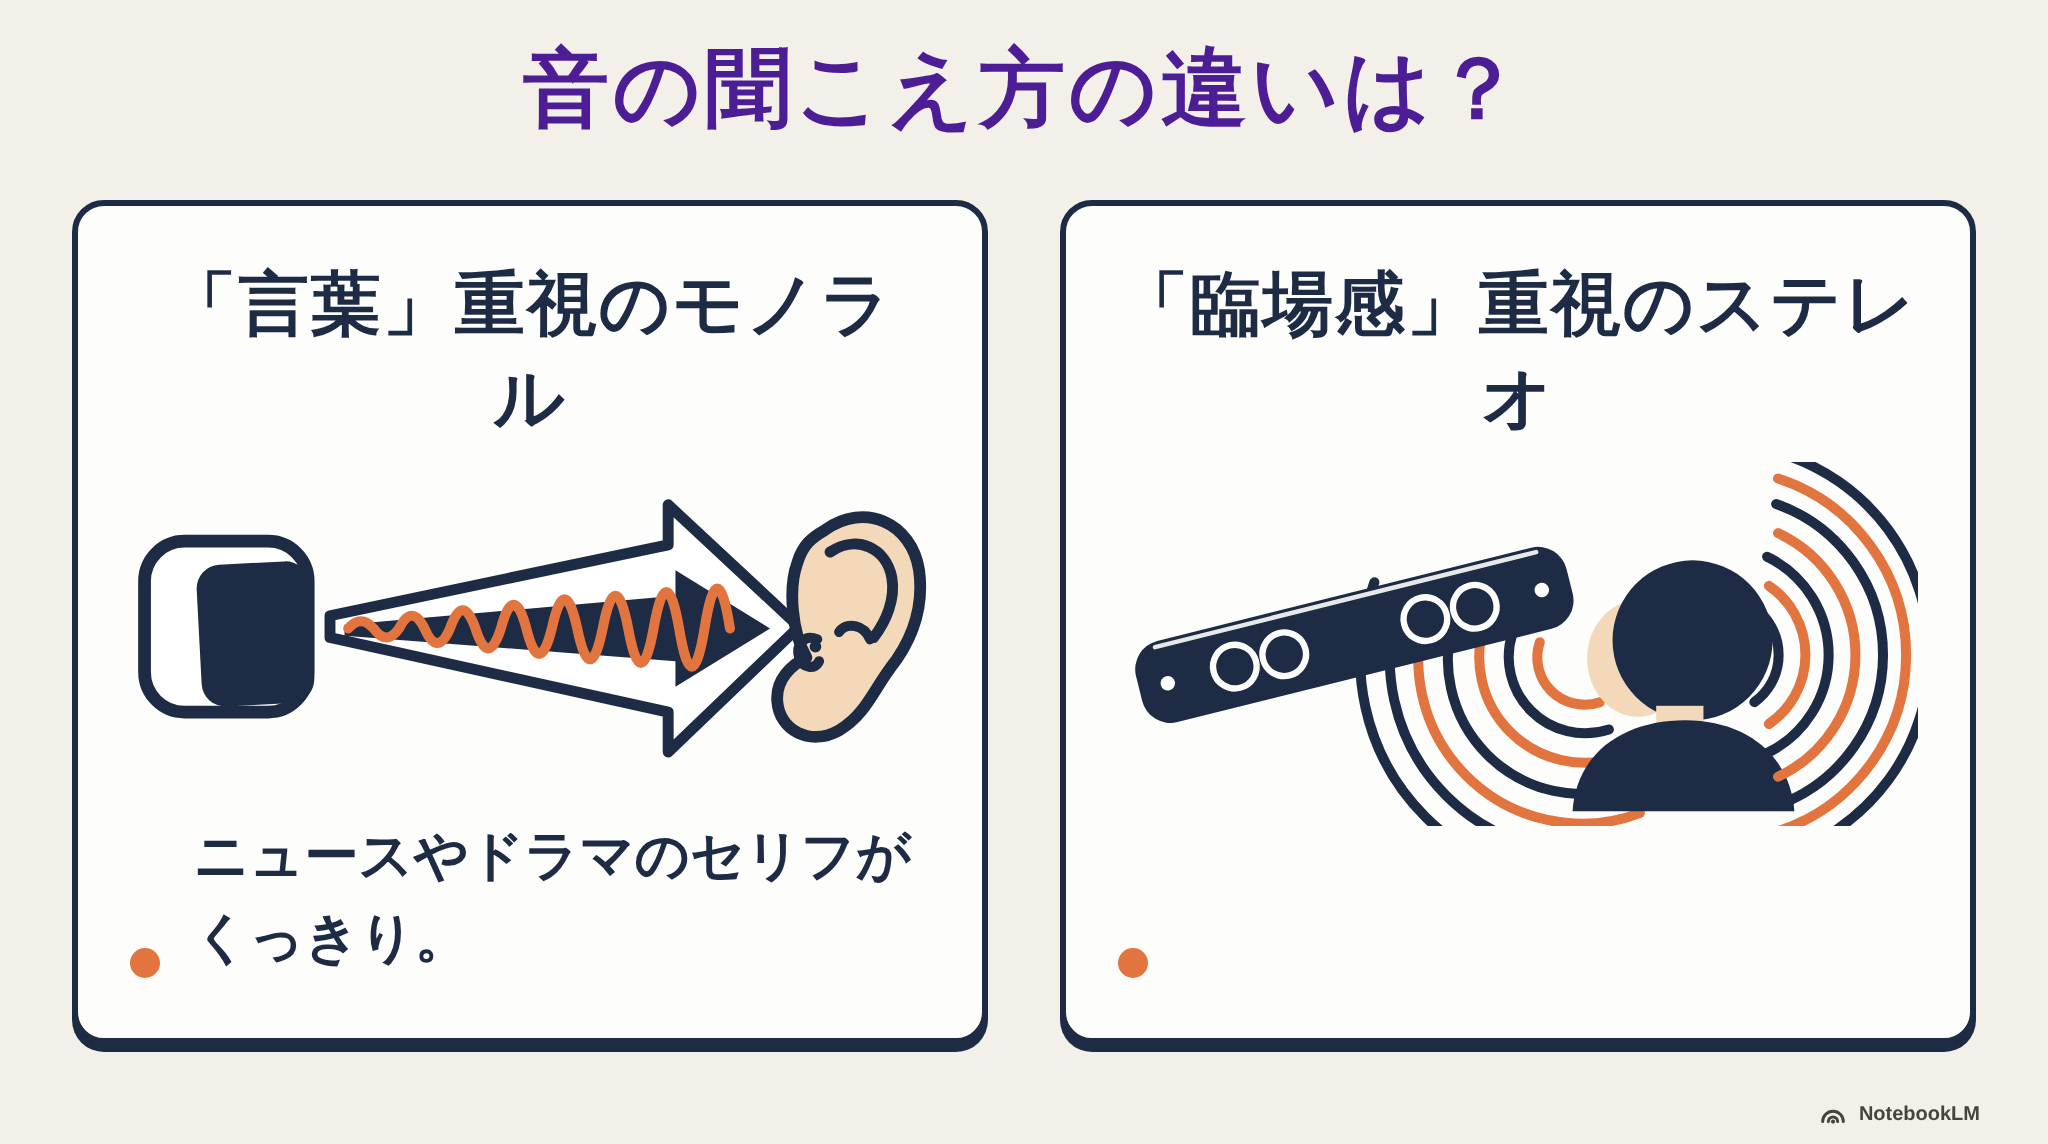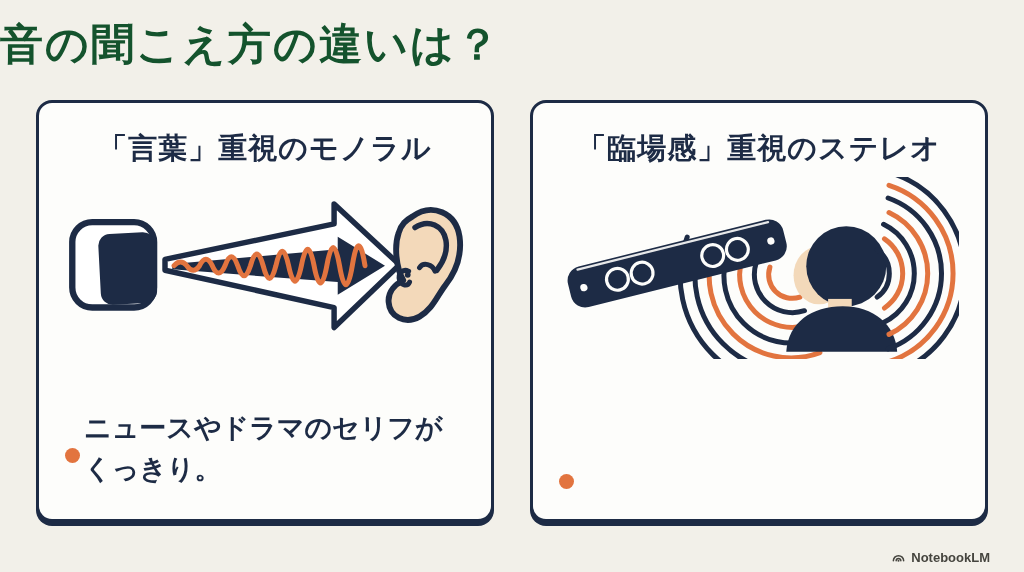--- a/index.html
+++ b/index.html
@@ -2,60 +2,60 @@
 <html><head>
 <meta charset="utf-8">
 <style>
   html,body{margin:0;padding:0;}
   .page{
     width:1024px;height:572px;position:relative;overflow:hidden;
     background:#f2f0e9;
     font-family:"Liberation Sans","DejaVu Sans",sans-serif;
   }
   .page-title{
-    margin:16px 0 0;text-align:left;
+    margin:16px 0 0;text-align:center;
     font-size:43px;font-weight:900;letter-spacing:2px;
-    color:#14532d;
+    color:#4c1d95;
   }
   .cards{
     display:flex;gap:36px;padding:0 36px;margin-top:26px;
   }
   .card{
     flex:1;box-sizing:border-box;height:422px;
     background:#fdfdfb;border:3px solid #1d2b45;border-radius:16px;
     box-shadow:0 4px 0 #1d2b45;
     padding:20px 26px 22px;
     display:flex;flex-direction:column;
   }
   .card-title{
     margin:6px 0 4px;text-align:center;
-    font-size:29px;font-weight:800;letter-spacing:1px;
+    font-size:35px;font-weight:800;letter-spacing:1px;
     color:#1d2b45;
   }
   .illus{
     height:182px;display:flex;align-items:center;justify-content:center;
     margin:4px 0 6px;
   }
   .illus svg{width:100%;height:100%;}
   .bullets{
     list-style:none;margin:auto 0 0;padding:0;
   }
   .bullets li{
-    display:flex;gap:4px;align-items:center;
+    display:flex;gap:17px;align-items:flex-end;
     font-size:27px;font-weight:800;line-height:1.5;
     color:#1d2b45;margin-bottom:8px;
   }
   .dot{
     width:15px;height:15px;border-radius:50%;
     background:#e2743f;margin-top:13px;flex:none;
   }
   .watermark{
     position:absolute;right:34px;bottom:7px;
     display:flex;align-items:center;gap:5px;
-    color:#45443e;font-size:13px;font-weight:700;
+    color:#45443e;font-size:10px;font-weight:700;
   }
 </style>
 </head>
 <body>
 
 <div class="page">
 
   <h1 class="page-title">音の聞こえ方の違いは？</h1>
 
   <div class="cards">

